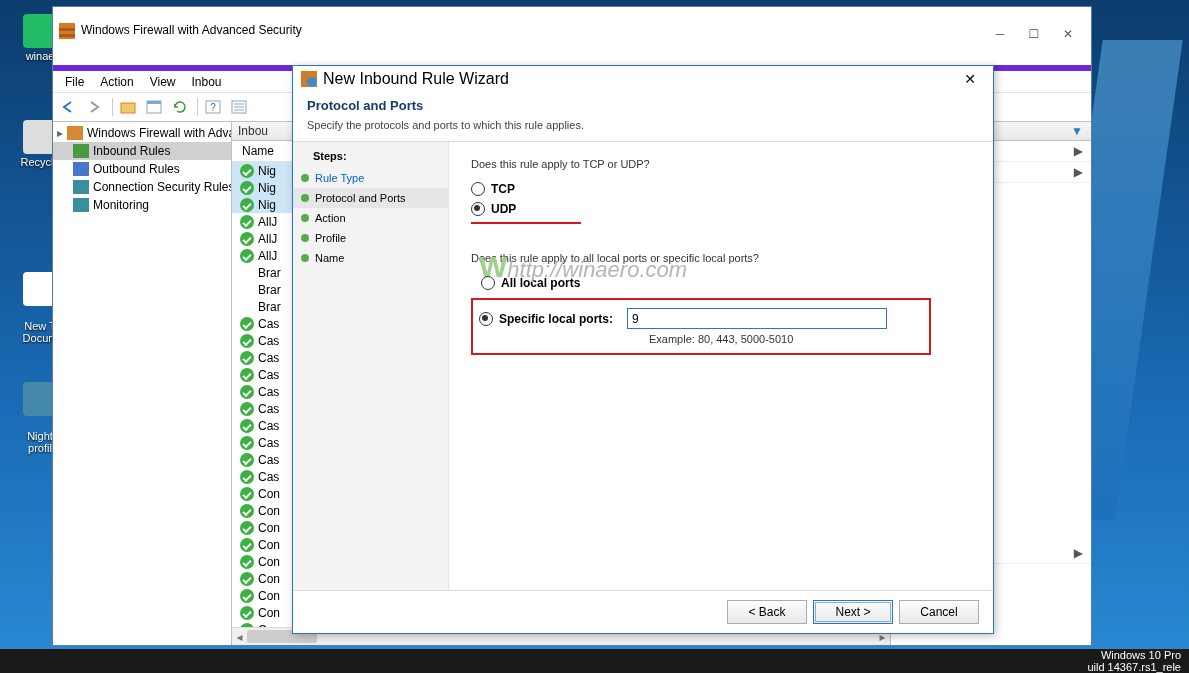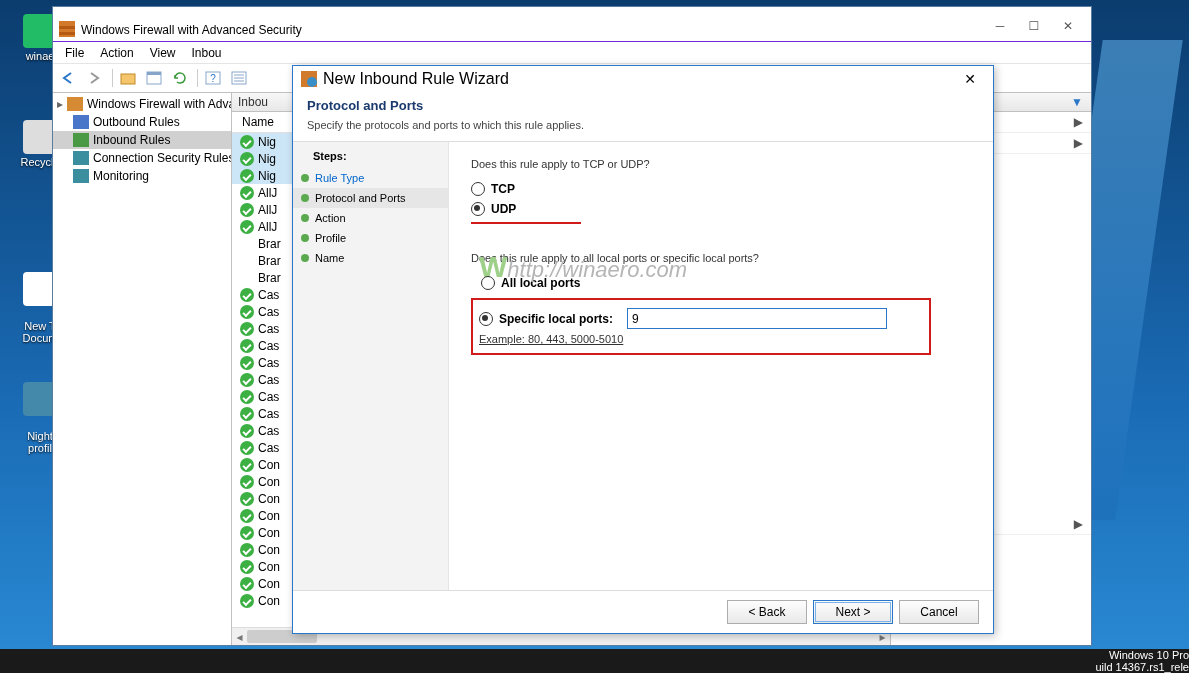--- a/index.html
+++ b/index.html
@@ -1,25 +1,25 @@
 <!DOCTYPE html>
 <html><head>
 <meta charset="utf-8">
 <style>
 html,body{margin:0;padding:0;width:1189px;height:673px;font-family:"Segoe UI",Tahoma,sans-serif;font-size:12px;overflow:hidden;background:#1a6bb5;}
 
 .desktop{position:absolute;inset:0;background:linear-gradient(180deg,#0b3c6e 0%,#1a6bb5 60%,#2a8bd4 100%);}
 .desktop .light-beam{position:absolute;right:40px;top:40px;width:80px;height:480px;background:linear-gradient(180deg,#6bbcf5 0%,#1a6bb5 100%);opacity:.5;transform:skew(-8deg);}
-.taskbar{position:absolute;bottom:0;left:0;right:0;height:24px;background:#1a1a1a;color:#fff;font-size:11px;display:flex;justify-content:flex-end;align-items:center;padding:0 0;box-sizing:border-box;}
+.taskbar{position:absolute;bottom:0;left:0;right:0;height:24px;background:#1a1a1a;color:#fff;font-size:11px;display:flex;justify-content:flex-end;align-items:center;padding:0 8px;box-sizing:border-box;}
 .taskbar .txt{text-align:right;line-height:12px;}
 .desk-icon{width:48px;text-align:center;color:#fff;font-size:11px;position:absolute;text-shadow:0 1px 2px #000;}
 .desk-icon .glyph{width:34px;height:34px;margin:0 auto 2px;border-radius:4px;}
 
 .win{position:absolute;left:52px;top:6px;width:1040px;height:640px;background:#fff;border:1px solid #5a7ca0;box-sizing:border-box;display:flex;flex-direction:column;}
-.titlebar{height:26px;display:flex;align-items:flex-end;padding:4px 6px;border-bottom:1px solid #6d28d9;}
+.titlebar{height:26px;display:flex;align-items:flex-start;padding:16px 6px;border-bottom:6px solid #6d28d9;}
 .titlebar .ico{width:16px;height:16px;margin-right:6px;}
 .titlebar .title{flex:1;font-size:12px;}
 .win-btn{width:34px;height:22px;display:flex;align-items:center;justify-content:center;color:#555;font-family:Arial;}
 .menubar{height:21px;display:flex;align-items:center;padding:0 4px;}
 .menubar span{padding:2px 8px;}
 .toolbar{height:28px;display:flex;align-items:center;padding:0 4px;border-top:1px solid #e5e5e5;border-bottom:1px solid #c0c0c0;gap:0;}
 .tb-btn{width:22px;height:22px;display:flex;align-items:center;justify-content:center;margin-right:2px;border:1px solid transparent;border-radius:2px;}
 .tb-sep{width:1px;height:18px;background:#ccc;margin:0 3px;}
 .body{flex:1;display:flex;overflow:hidden;}
 .tree{width:178px;border-right:1px solid #c0c0c0;padding:2px 0;overflow:hidden;}
@@ -59,21 +59,21 @@
 .panel{flex:1;padding:16px 22px;position:relative;}
 .q{font-size:11px;color:#333;margin-bottom:12px;}
 .radio{display:flex;align-items:center;gap:6px;margin:6px 0;}
 .radio .r{width:12px;height:12px;border:1px solid #333;border-radius:50%;position:relative;}
 .radio.sel .r:after{content:"";position:absolute;left:2px;top:2px;width:6px;height:6px;border-radius:50%;background:#333;}
 .radio strong{font-size:12px;font-weight:600;}
 .red-line{height:2px;background:#d11b1b;width:110px;margin-top:4px;}
 .red-box{border:2px solid #d11b1b;padding:4px 6px 8px;margin-top:8px;width:460px;box-sizing:border-box;}
 .port-row{display:flex;align-items:center;gap:14px;margin:4px 0;}
 .port-row .inp{width:250px;border:1px solid #2a77c9;height:17px;padding:1px 4px;font-size:12px;}
-.example{font-size:11px;color:#333;text-decoration:underline;}
+.example{font-size:11px;color:#333;margin-left:170px;}
 .watermark{position:absolute;left:30px;top:108px;font-size:22px;color:#b5b5b5;font-weight:400;font-style:italic;pointer-events:none;font-family:Arial;}
 .watermark .w{font-size:30px;color:#9fd08a;font-weight:700;font-style:normal;}
 .dlg-foot{height:42px;border-top:1px solid #ddd;display:flex;justify-content:flex-end;align-items:center;padding-right:14px;gap:6px;}
 .btn{width:78px;height:22px;border:1px solid #adadad;background:linear-gradient(#fdfdfd,#e9e9e9);font-size:12px;display:flex;align-items:center;justify-content:center;}
 .btn.primary{border:1px solid #2a77c9;outline:1px solid #7bb3e8;outline-offset:-3px;}
 svg{display:block;}
 </style>
 </head>
 <body>
 
@@ -171,27 +171,27 @@
       </div>
   </div>
 
   <div class="body">
     <div class="tree" id="tree">
         <div class="tree-item">
           <span style="width: 10px; color: rgb(102, 102, 102);">▸</span>
           <span class="ti-ico" style="background: rgb(214, 138, 52);"></span>
           <span>Windows Firewall with Advance</span>
         </div>
+        <div class="tree-item child sel">
+          <span class="ti-ico" style="background: rgb(74, 154, 69);"></span>
+          <span>Inbound Rules</span>
+        </div>
         <div class="tree-item child">
           <span class="ti-ico" style="background: rgb(74, 118, 201);"></span>
           <span>Outbound Rules</span>
-        </div>
-        <div class="tree-item child sel">
-          <span class="ti-ico" style="background: rgb(74, 154, 69);"></span>
-          <span>Inbound Rules</span>
         </div>
         <div class="tree-item child">
           <span class="ti-ico" style="background: rgb(58, 142, 158);"></span>
           <span>Connection Security Rules</span>
         </div>
         <div class="tree-item child">
           <span class="ti-ico" style="background: rgb(58, 142, 158);"></span>
           <span>Monitoring</span>
         </div>
       </div>

